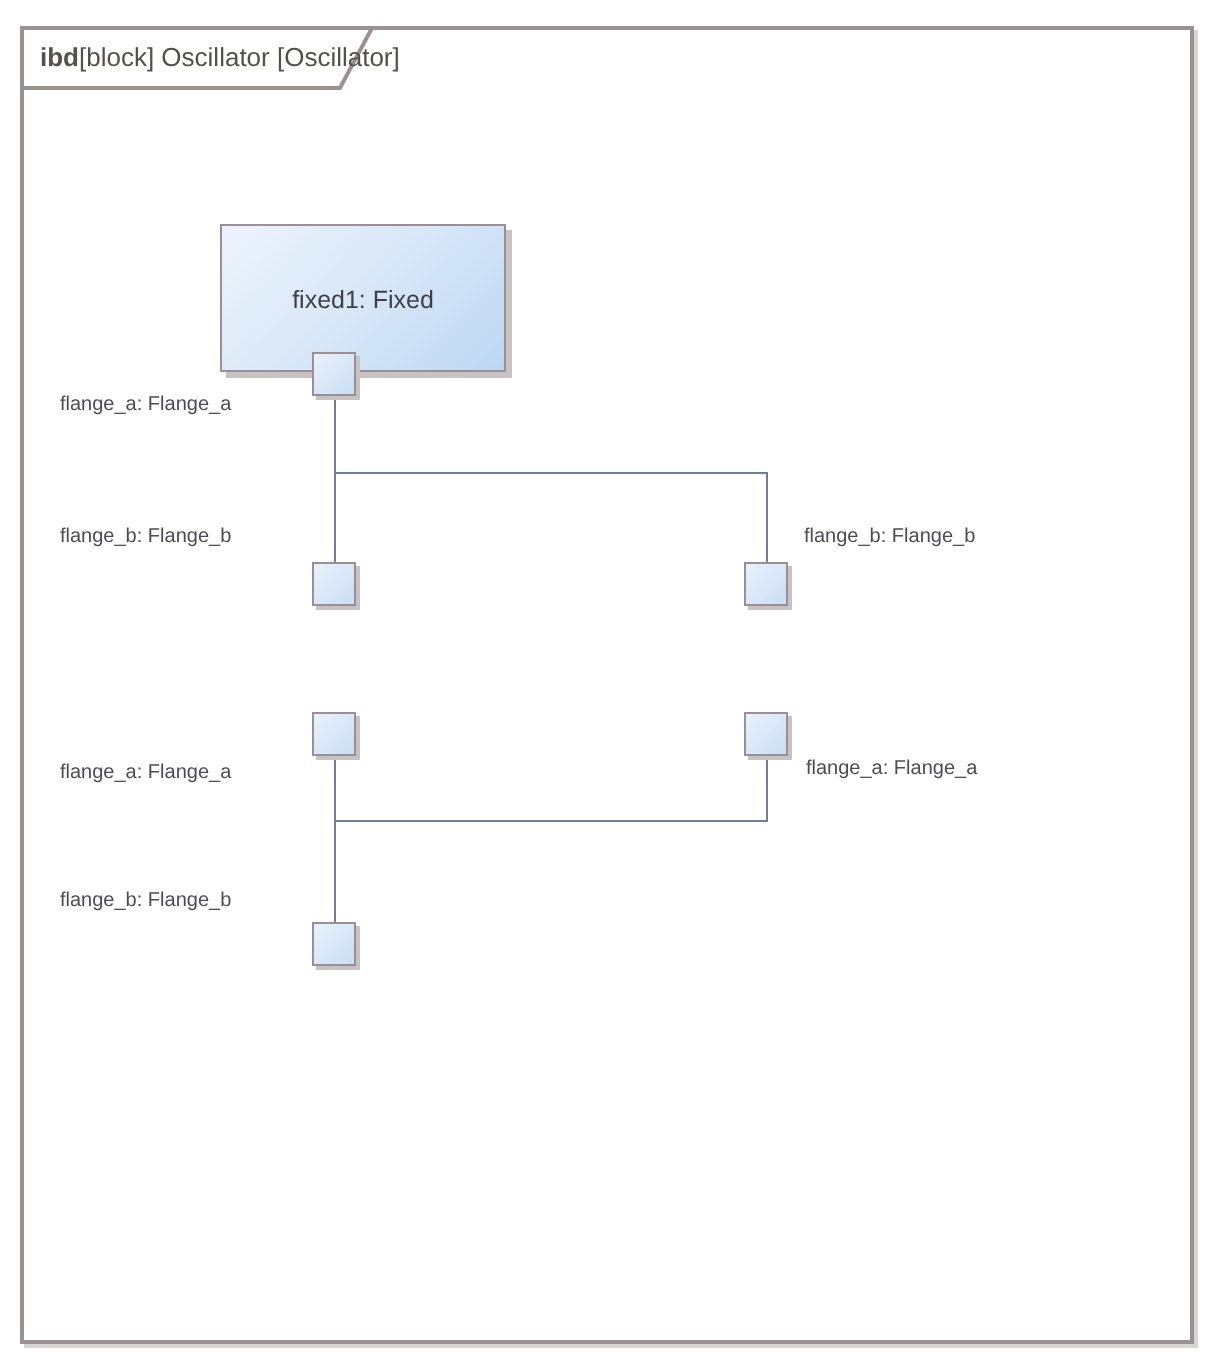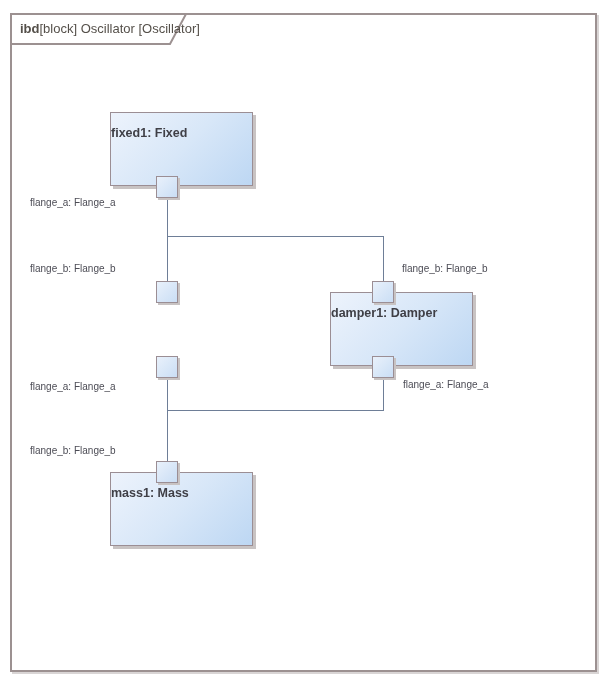--- a/index.html
+++ b/index.html
@@ -24,22 +24,22 @@
   .frame-title b{font-weight:bold;}
 
   
   .block{
     position:absolute;width:141px;height:72px;
     background:linear-gradient(135deg,var(--block-fill-light,#edf3fc) 0%,#d8e7f8 50%,var(--block-fill-dark,#bdd7f3) 100%);
     border:1px solid var(--block-border,#9b8e94);
     box-shadow:3px 3px 0 var(--element-shadow,#c8c3c3);
   }
   .block-label{
-    display:block;margin-top:13px;text-align:left;
-    font-size:12.5px;font-weight:bold;color:var(--block-text,#3f3f46);
+    display:block;margin-top:30px;text-align:center;
+    font-size:12.5px;font-weight:normal;color:var(--block-text,#3f3f46);
   }
 
   
   .port{
     position:absolute;width:20px;height:20px;
     background:linear-gradient(135deg,#e9f1fb 0%,#cadef5 100%);
     border:1px solid var(--block-border,#9b8e94);
     box-shadow:2px 2px 0 var(--element-shadow,#c8c3c3);
   }
 
@@ -64,26 +64,20 @@
       <path d="M1 1 H176 L160 31 H1 Z" fill="#ffffff" stroke="#9c9191" stroke-width="2"></path>
     </svg>
     <div class="frame-title">
       <b>ibd</b><span>[block] Oscillator [Oscillator]</span>
     </div>
   </div>
 
   <div class="block" style="left:110px;top:112px;">
     <span class="block-label">fixed1: Fixed</span>
   </div>
-  <div class="block" style="left:330px;top:292px;">
-    <span class="block-label">damper1: Damper</span>
-  </div>
-  <div class="block" style="left:110px;top:472px;">
-    <span class="block-label">mass1: Mass</span>
-  </div>
 
   <div>
     <div class="seg v" style="left:167px;top:197px;height:85px;"></div>
   </div>
   <div>
     <div class="seg h" style="left:167px;top:236px;width:216px;"></div>
     <div class="seg v" style="left:383px;top:236px;height:46px;"></div>
   </div>
 
   <div>

